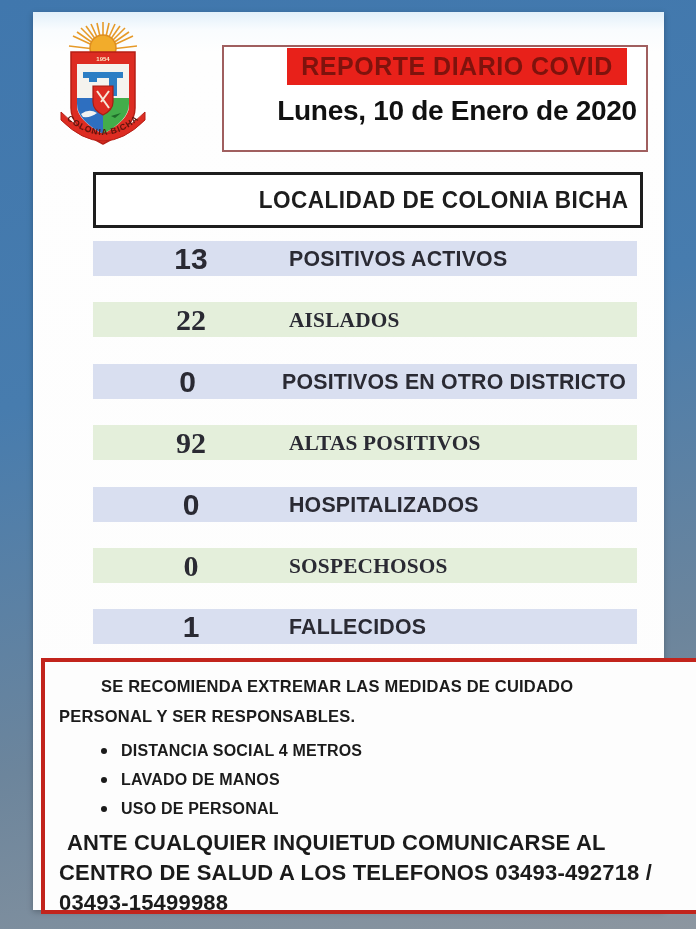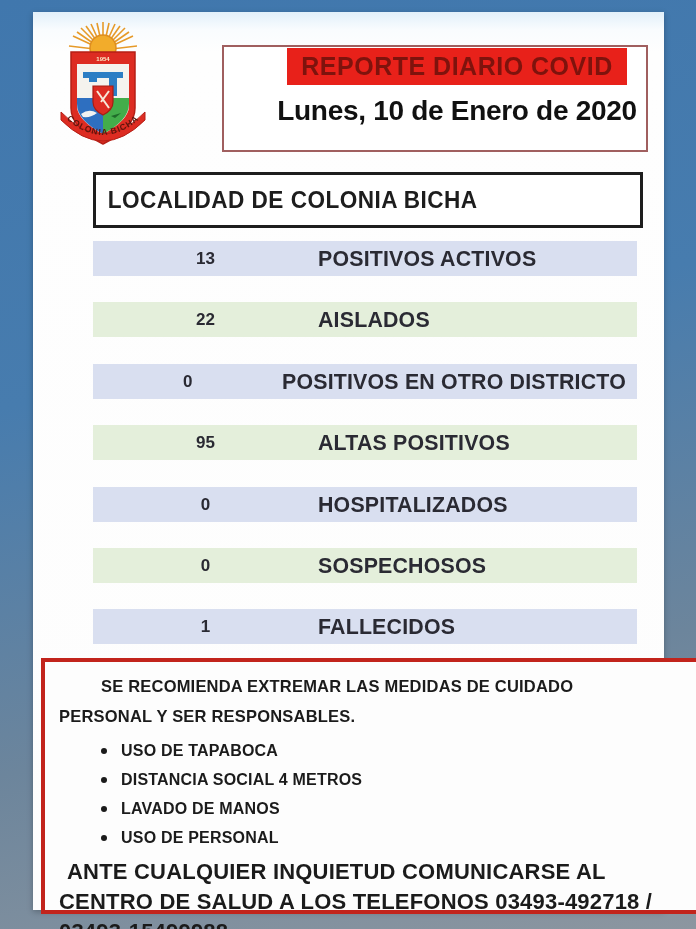--- a/index.html
+++ b/index.html
@@ -27,35 +27,35 @@
     letter-spacing:.5px;white-space:nowrap;
   }
   .title-date{
     margin-top:6px;color:#111;font-weight:700;font-size:28px;line-height:40px;
     letter-spacing:-.3px;white-space:nowrap;
   }
   
   .loc-box{
     position:absolute;left:60px;top:160px;width:544px;height:50px;
     border:3px solid #1d1d1d;background:#fff;
-    display:flex;align-items:center;justify-content:flex-start;
+    display:flex;align-items:center;justify-content:flex-end;
   }
   .loc-box span{
     font-weight:700;font-size:24px;color:#1d1d1d;letter-spacing:.5px;
     transform:scaleX(.94);white-space:nowrap;
   }
   
   .row{
     position:absolute;left:60px;width:544px;height:35px;
     display:flex;align-items:center;
   }
   .row.blue{background:#d9dff0;}
-  .row.green{background:#e4efdb;}
+  .row.green{background:#e4efdb;font-family:Liberation Serif, serif;}
   .row .num{
-    width:225px;text-align:center;font-weight:700;font-size:17px;color:#2a2a33;
+    width:196px;text-align:center;font-weight:700;font-size:30px;color:#2a2a33;
   }
   .row .label{
     flex:1;text-align:left;font-weight:700;font-size:22px;color:#2a2a33;
     letter-spacing:.2px;white-space:nowrap;transform-origin:left center;transform:scaleX(.97);
   }
   
   .reco-box{
     position:absolute;left:8px;top:646px;width:609px;height:239px;
     border:4px solid #c2241c;background:#fdfdfd;
     padding:9px 34px 0 14px;box-sizing:content-box;
@@ -143,40 +143,39 @@
   </div>
   <div class="row green" style="top:290px">
     <span class="num">22</span>
     <span class="label">AISLADOS</span>
   </div>
   <div class="row blue" style="top:352px">
     <span class="num">0</span>
     <span class="label">POSITIVOS EN OTRO DISTRICTO</span>
   </div>
   <div class="row green" style="top:413px">
-    <span class="num">95</span>
+    <span class="num">92</span>
     <span class="label">ALTAS POSITIVOS</span>
   </div>
   <div class="row blue" style="top:475px">
     <span class="num">0</span>
     <span class="label">HOSPITALIZADOS</span>
   </div>
   <div class="row green" style="top:536px">
     <span class="num">0</span>
     <span class="label">SOSPECHOSOS</span>
   </div>
   <div class="row blue" style="top:597px">
     <span class="num">1</span>
     <span class="label">FALLECIDOS</span>
   </div>
 
   <div class="reco-box">
     <p class="reco-intro">SE RECOMIENDA EXTREMAR LAS MEDIDAS DE CUIDADO PERSONAL Y SER RESPONSABLES.</p>
     <ul class="reco-list">
-      <li>USO DE TAPABOCA</li>
       <li>DISTANCIA SOCIAL 4 METROS</li>
       <li>LAVADO DE MANOS</li>
       <li>USO DE PERSONAL</li>
     </ul>
     <p class="reco-footer">ANTE CUALQUIER INQUIETUD COMUNICARSE AL CENTRO DE SALUD A LOS TELEFONOS 03493-492718 / 03493-15499988</p>
   </div>
 
 </div>
 
 </body></html>

